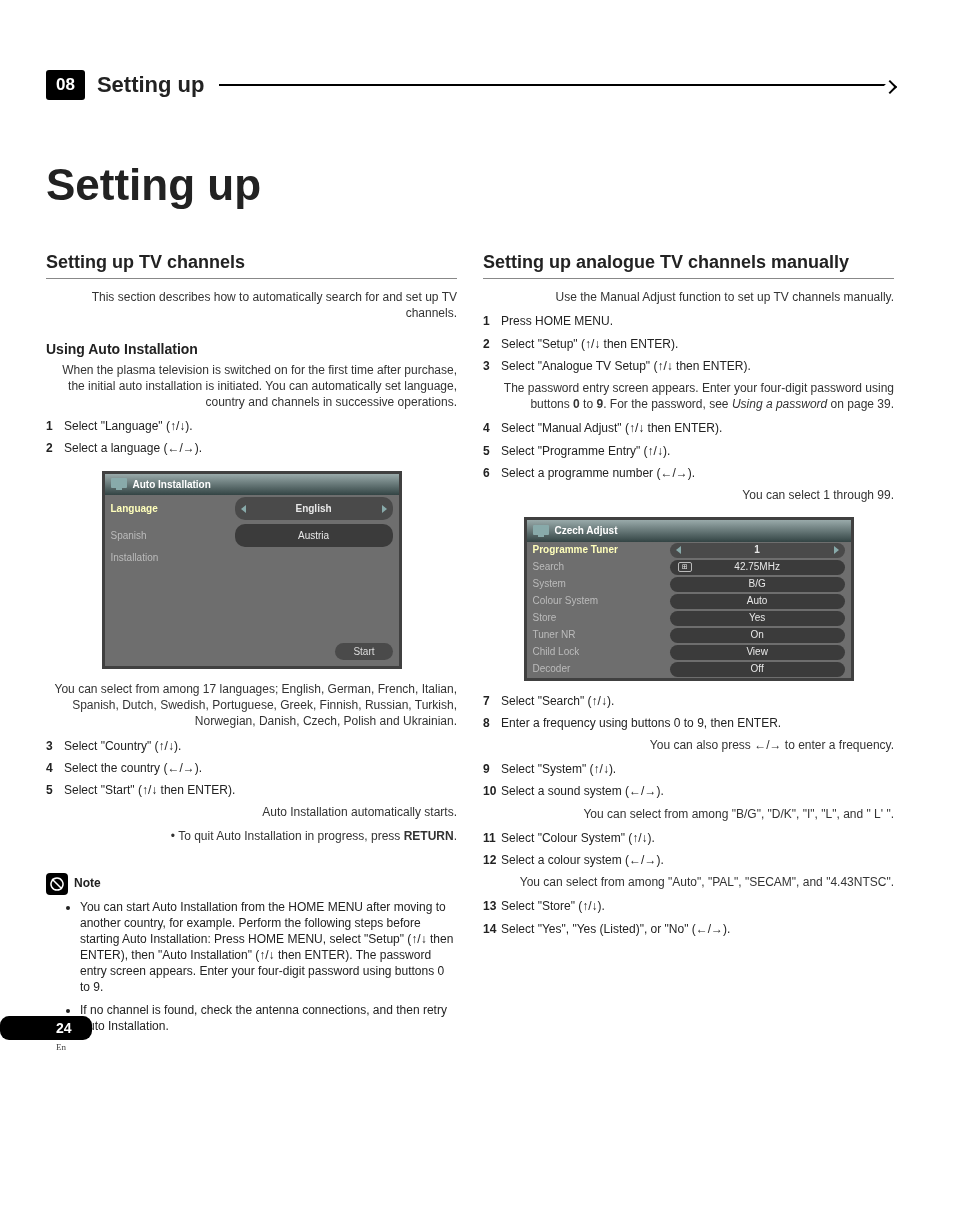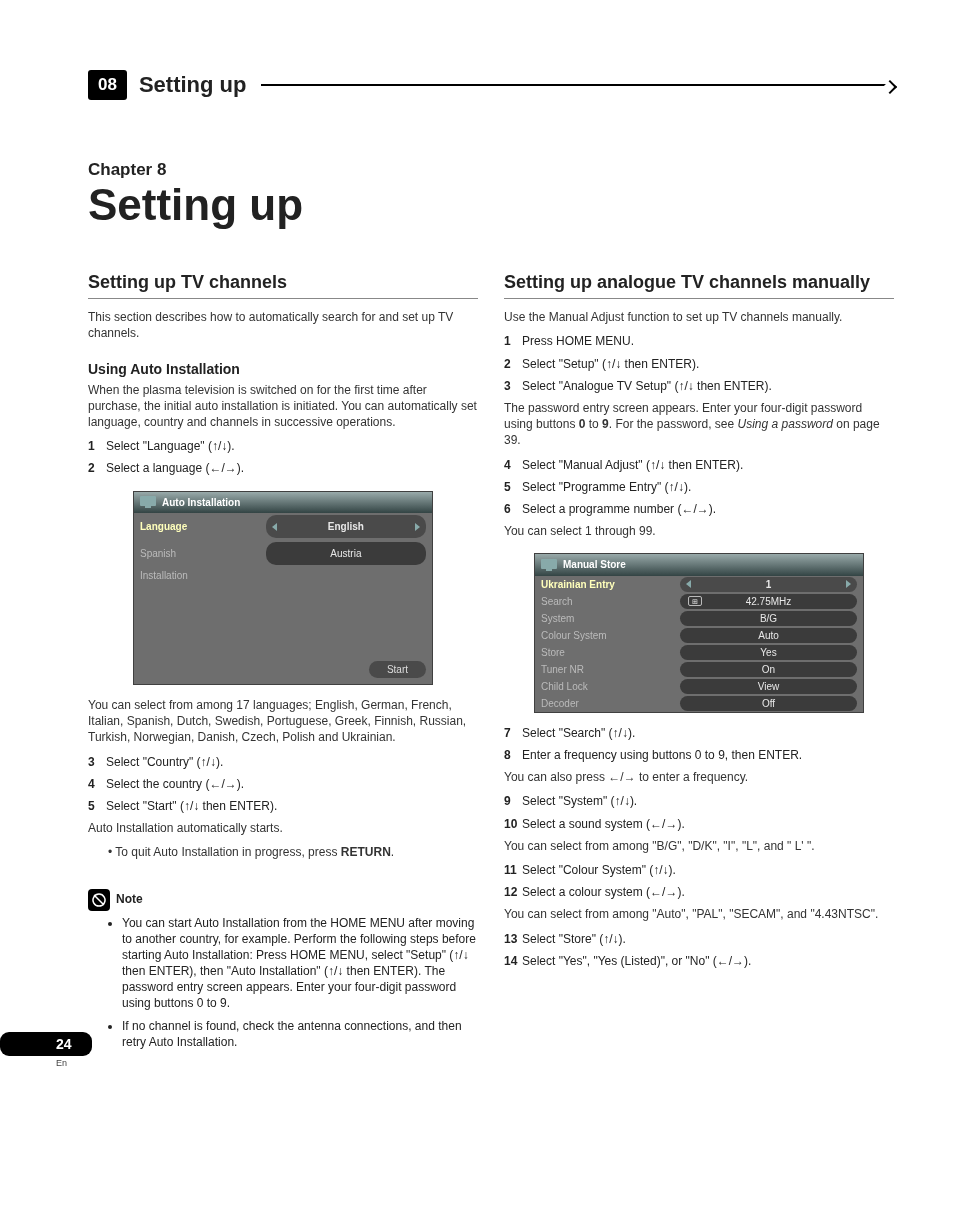--- a/index.html
+++ b/index.html
@@ -1,52 +1,52 @@
 <!DOCTYPE html>
 <html><head>
 <meta charset="utf-8">
 <style>
   * { margin: 0; padding: 0; box-sizing: border-box; }
   body { font-family: Arial, Helvetica, sans-serif; width: 954px; margin: 0 auto; color: #222; background: #fff; }
 
-  .page { padding: 70px 60px 40px 88px; position: relative; }
+  .page { padding: 70px 60px 40px 46px; position: relative; }
 
   
   .header-line { display: flex; align-items: center; margin-bottom: 60px; }
   .header-box { background: #000; color: #fff; font-weight: bold; font-size: 17px; padding: 5px 10px; border-radius: 3px; margin-right: 12px; }
   .header-title { font-size: 22px; font-weight: bold; }
   .header-rule { flex: 1; border-top: 2px solid #000; margin-left: 15px; position: relative; }
   .header-rule::after { content: ""; position: absolute; right: -1px; top: -4px; width: 8px; height: 8px; border: 2px solid #000; border-left: none; border-bottom: none; transform: rotate(45deg); background:#fff;}
 
   .chapter-label { font-size: 17px; font-weight: bold; }
   .chapter-title { font-size: 44px; font-weight: bold; margin-bottom: 40px; }
 
   .columns { display: flex; gap: 26px; }
   .col { flex: 1; font-size: 12px; line-height: 1.35; }
 
   h2 { font-size: 18px; font-weight: bold; margin-bottom: 4px; }
   .rule { border-top: 1px solid #888; margin-bottom: 10px; }
   h3 { font-size: 14px; font-weight: bold; margin-top: 18px; }
 
-  p { margin: 3px 0 8px; color: #333; }
+  p { margin: 3px 0 8px; color: #333; text-align: right; }
   .step { margin: 6px 0; }
   .step-num { font-weight: bold; display: inline-block; width: 18px; }
   .step-text { font-weight: normal; }
   .plain { font-weight: normal; }
   .indent { margin-left: 20px; }
 
   .note-head { display: flex; align-items: center; margin-top: 28px; margin-bottom:4px;text-align:center;}
   .note-icon { width: 22px; height: 22px; background: #000; border-radius: 4px; margin-right: 6px; display:flex; align-items:center; justify-content:center;}
   .note-icon svg { fill:#fff; }
   .note-label { font-weight: bold; font-size: 12px; }
   ul.notes { list-style: disc; margin-left: 34px; }
   ul.notes li { margin-bottom: 6px; }
 
   
-  .osd { width: 300px; margin: 14px auto 12px; border: 1px solid #404040; background: #c2410c; font-size: 10px; }
+  .osd { width: 300px; margin: 14px auto 12px; border: 3px solid #404040; background: #c2410c; font-size: 10px; }
   .osd-title { background: linear-gradient(#9aa, #344); color: #fff; font-weight: bold; padding: 4px 6px; font-size:10px; display:flex; align-items:center; gap:6px;}
   .osd-title svg{flex:none}
   .osd-body { background:#6e6e6e; }
   .osd-row { display: flex; align-items: center; padding: 2px 6px; color: #bbb; }
   .osd-row.sel { color: #ffb; font-weight:bold;}
   .osd-label { flex: 0 0 44%; font-size:10px; }
   .osd-pill { flex: 1; background: #4a4a4a; border-radius: 10px; height: 23px; display: flex; align-items: center; justify-content: center; position: relative; color:#e8e8e8; font-size:10px;}
   .osd-pill.dark{background:#3b3b3b}
   .tri-l, .tri-r { position:absolute; width:0;height:0; border-top:4px solid transparent; border-bottom:4px solid transparent;}
   .tri-l{left:6px; border-right:5px solid #8aa;}
@@ -55,34 +55,33 @@
   .osd-footer{padding:6px; display:flex; justify-content:flex-end;}
   .osd-btn{background:#4a4a4a;border-radius:10px;padding:2px 18px;color:#ddd;font-size:10px;}
   .osd2 { width: 330px; }
   .osd2 .osd-row{padding:1px 6px}
   .osd2 .osd-pill{height:15px}
   .osd-ic{width:14px;height:10px;border:1px solid #bbb;border-radius:2px;position:absolute;left:8px;display:flex;align-items:center;justify-content:center;font-size:7px;}
 
   
   .pagenum-wrap{position:absolute; bottom:28px; left:0; }
   .pagenum{background:#000;color:#fff;font-weight:bold;font-size:14px;padding:4px 20px 4px 56px;border-top-right-radius:12px;border-bottom-right-radius:12px;border-radius:9px;}
-  .pnlang{font-size:9px;color:#444;margin-left:56px;margin-top:2px;}
+  .pnlang{font-size:9px;color:#444;margin-left:56px;margin-top:2px;font-family:Liberation Serif, serif;}
 </style>
 </head>
 <body>
 
 <div class="page">
   <div class="header-line">
     <div class="header-box">08</div>
     <div class="header-title">Setting up</div>
     <div class="header-rule"></div>
   </div>
 
   <div>
-    <div class="chapter-label">Chapter 8</div>
     <div class="chapter-title">Setting up</div>
   </div>
 
   <div class="columns">
 
     <div class="col">
       <h2>Setting up TV channels</h2>
       <div class="rule"></div>
       <p>This section describes how to automatically search for and set up TV channels.</p>
       <h3>Using Auto Installation</h3>
@@ -160,25 +159,25 @@
       <div class="step"><span class="step-num">5</span><span class="step-text">Select "Programme Entry" (↑/↓).</span></div>
       <div class="step"><span class="step-num">6</span><span class="step-text">Select a programme number (←/→).</span></div>
       <p>You can select 1 through 99.</p>
 
       <div class="osd osd2">
         <div class="osd-title">
           <svg width="16" height="12" viewBox="0 0 16 12">
               <rect x="0" y="0" width="16" height="10" fill="#8aa" rx="1"></rect>
               <rect x="5" y="10" width="6" height="2" fill="#8aa"></rect>
             </svg>
-          <span>Manual Store</span>
+          <span>Czech Adjust</span>
         </div>
         <div class="osd-body">
           <div class="osd-row sel">
-              <div class="osd-label">Ukrainian Entry</div>
+              <div class="osd-label">Programme Tuner</div>
               <div class="osd-pill">
                 <span class="tri-l"></span>
                 <span>1</span>
                 <span class="tri-r"></span>
               </div>
             </div>
           <div class="osd-row">
               <div class="osd-label">Search</div>
               <div class="osd-pill dark">
                 <span class="osd-ic">⊞</span>

